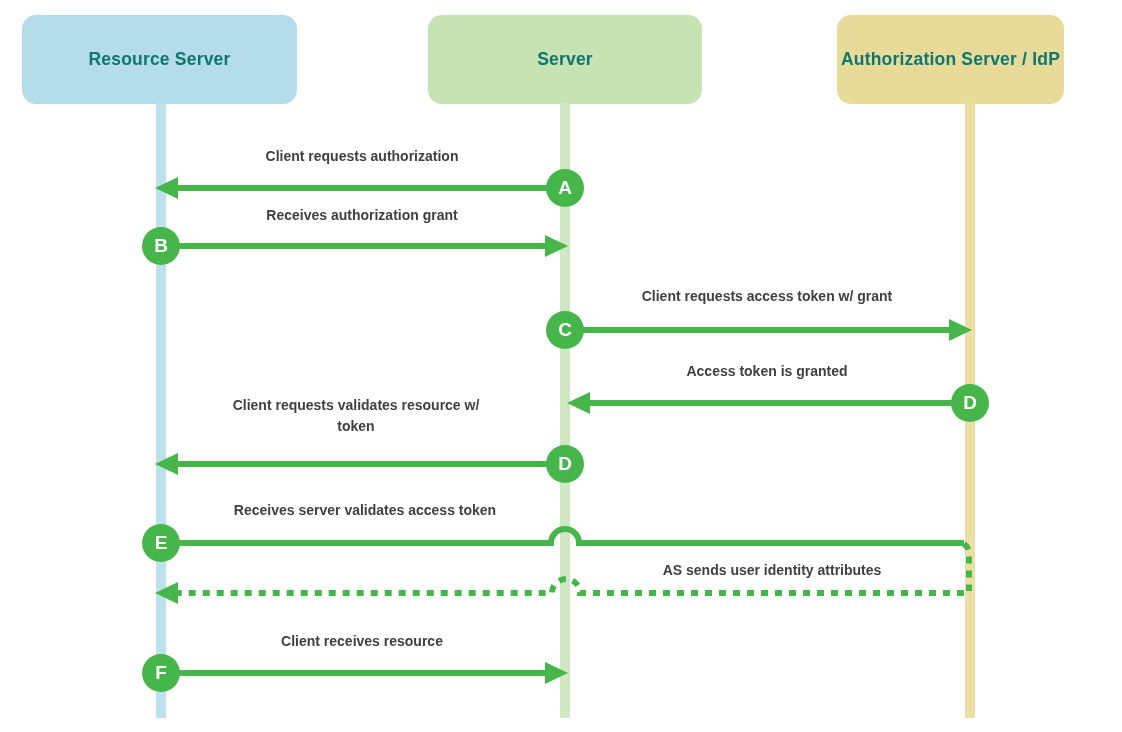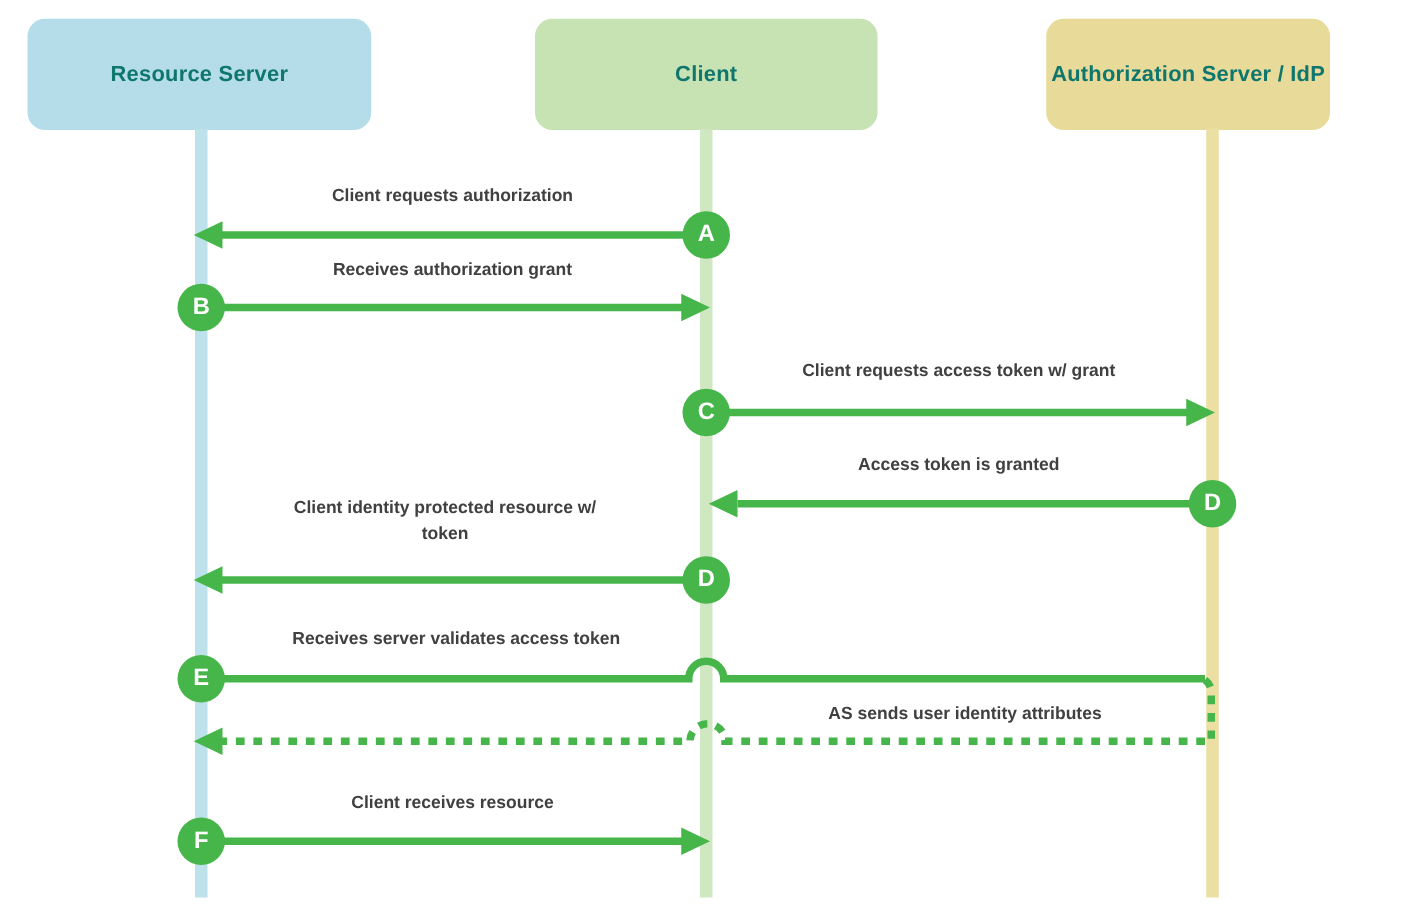--- a/index.html
+++ b/index.html
@@ -74,21 +74,21 @@
 </style>
 </head>
 <body>
 
 <div class="stage">
 
   <div class="actor actor-rs">
     <span class="actor-label">Resource Server</span>
   </div>
   <div class="actor actor-client">
-    <span class="actor-label">Client</span>
+    <span class="actor-label">Server</span>
   </div>
   <div class="actor actor-as">
     <span class="actor-label">Authorization Server / IdP</span>
   </div>
 
   <div class="lifeline ll-rs"></div>
   <div class="lifeline ll-client"></div>
   <div class="lifeline ll-as"></div>
 
   <svg class="arrows" width="1122" height="732" viewBox="0 0 1122 732">
@@ -131,21 +131,21 @@
     <g>
       <line x1="177" y1="673" x2="546" y2="673" stroke="#46b64a" stroke-width="6"></line>
       <polygon points="568,673 545,662 545,684" fill="#46b64a"></polygon>
     </g>
   </svg>
 
   <div class="msg-label" style="left:362px; top:146px;">Client requests authorization</div>
   <div class="msg-label" style="left:362px; top:205px;">Receives authorization grant</div>
   <div class="msg-label" style="left:767px; top:286px;">Client requests access token w/ grant</div>
   <div class="msg-label" style="left:767px; top:361px;">Access token is granted</div>
-  <div class="msg-label wrap" style="left:356px; top:395px;">Client identity protected resource w/ token</div>
+  <div class="msg-label wrap" style="left:356px; top:395px;">Client requests validates resource w/ token</div>
   <div class="msg-label" style="left:365px; top:500px;">Receives server validates access token</div>
   <div class="msg-label" style="left:772px; top:560px;text-align:center;">AS sends user identity attributes</div>
   <div class="msg-label" style="left:362px; top:631px;">Client receives resource</div>
 
   <div class="badge" style="left:565px; top:188px;">A</div>
   <div class="badge" style="left:161px; top:246px;">B</div>
   <div class="badge" style="left:565px; top:330px;">C</div>
   <div class="badge" style="left:970px; top:403px;">D</div>
   <div class="badge" style="left:565px; top:464px;">D</div>
   <div class="badge" style="left:161px; top:543px;">E</div>

